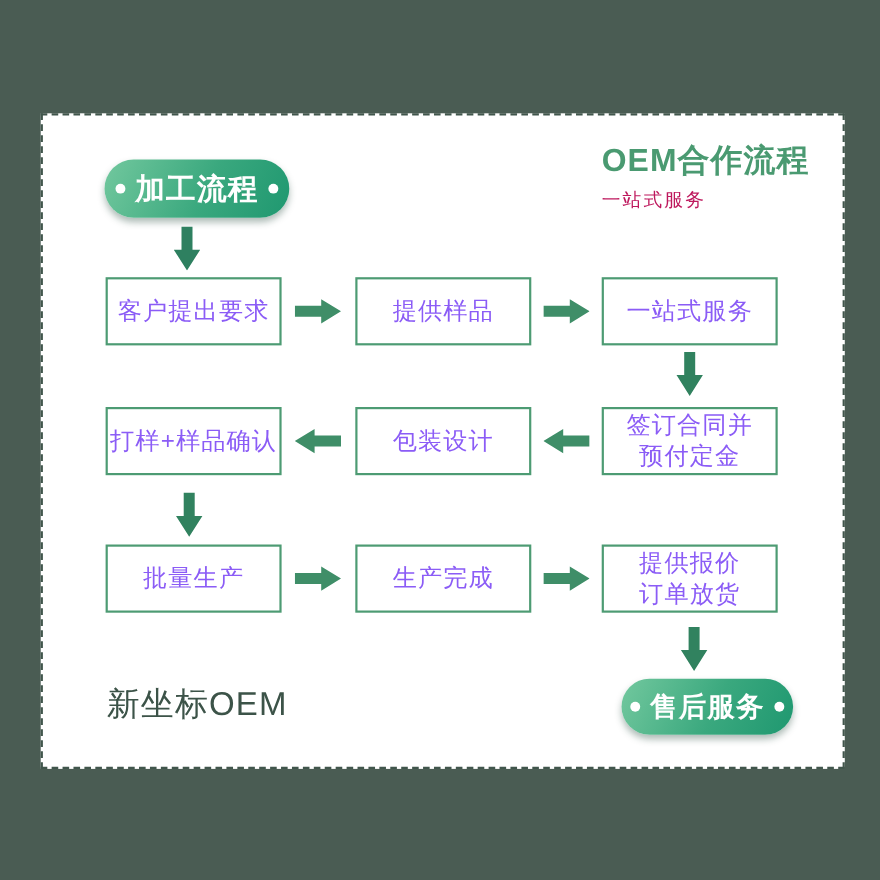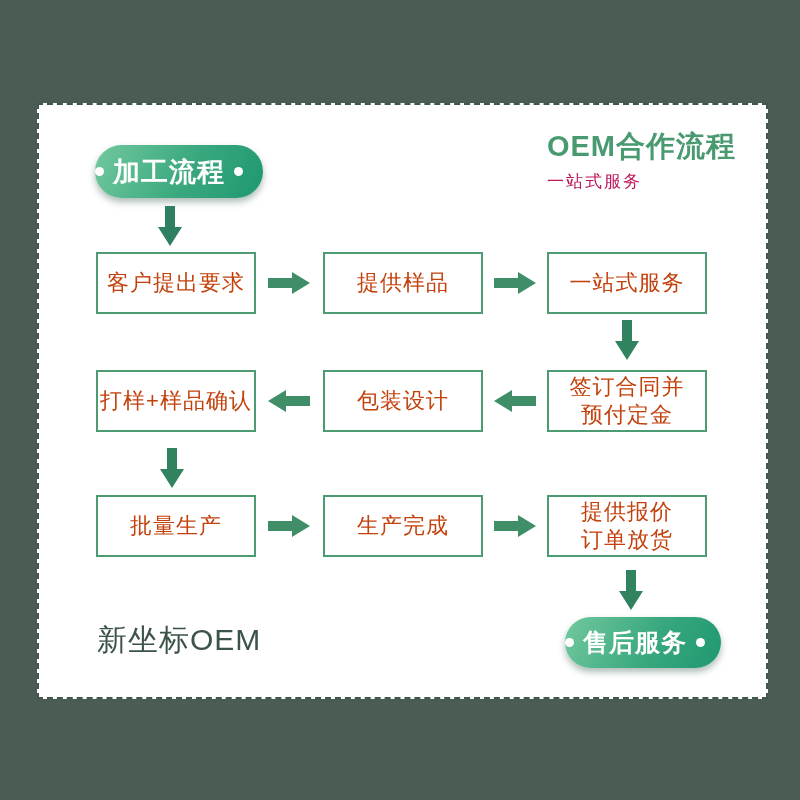--- a/index.html
+++ b/index.html
@@ -11,33 +11,33 @@
   .card{
     position:absolute;left:37px;top:103px;width:727px;height:592px;
     background:#ffffff;border:2px dashed #41564c;
   }
   
   .header{position:absolute;top:26px;right:30px;}
   .title{font-size:29px;font-weight:bold;color:#4a9a71;letter-spacing:1px;line-height:1.1;}
   .subtitle{font-size:17px;color:#be185d;margin-top:7px;padding-right:4px;letter-spacing:2px;}
   
   .badge{
-    position:absolute;display:flex;align-items:center;justify-content:flex-start;
+    position:absolute;display:flex;align-items:center;justify-content:center;
     background:linear-gradient(115deg,#72c89e 0%,#3aa87e 55%,#1f9870 100%);
     border-radius:27px;color:#ffffff;font-weight:600;
     box-shadow:0 4px 7px rgba(20,60,45,0.35);
   }
   .badge-top{left:56px;top:40px;width:168px;height:53px;font-size:27px;letter-spacing:1px;}
   .badge-bottom{left:526px;top:512px;width:156px;height:51px;font-size:25px;letter-spacing:1px;}
   .dot{width:9px;height:9px;border-radius:50%;background:#ffffff;flex:0 0 auto;}
   .dot.l{margin-right:9px;} .dot.r{margin-left:9px;}
   
   .fbox{
     position:absolute;width:160px;height:62px;box-sizing:border-box;
-    border:2px solid #4d9b73;background:#ffffff;color:#c2410c;
+    border:2px solid #4d9b73;background:#ffffff;color:#8b5cf6;
     display:flex;align-items:center;justify-content:center;text-align:center;
     font-size:22px;font-weight:500;white-space:pre-line;line-height:1.28;letter-spacing:1px;
   }
   .r1{top:147px;} .r2{top:265px;} .r3{top:390px;}
   .c1{left:57px;} .c2{left:284px;} .c3{left:508px;}
   
   .arr{position:absolute;}
   .footer-brand{
     position:absolute;left:58px;top:515px;
     font-size:30px;color:#3c5348;letter-spacing:1px;

